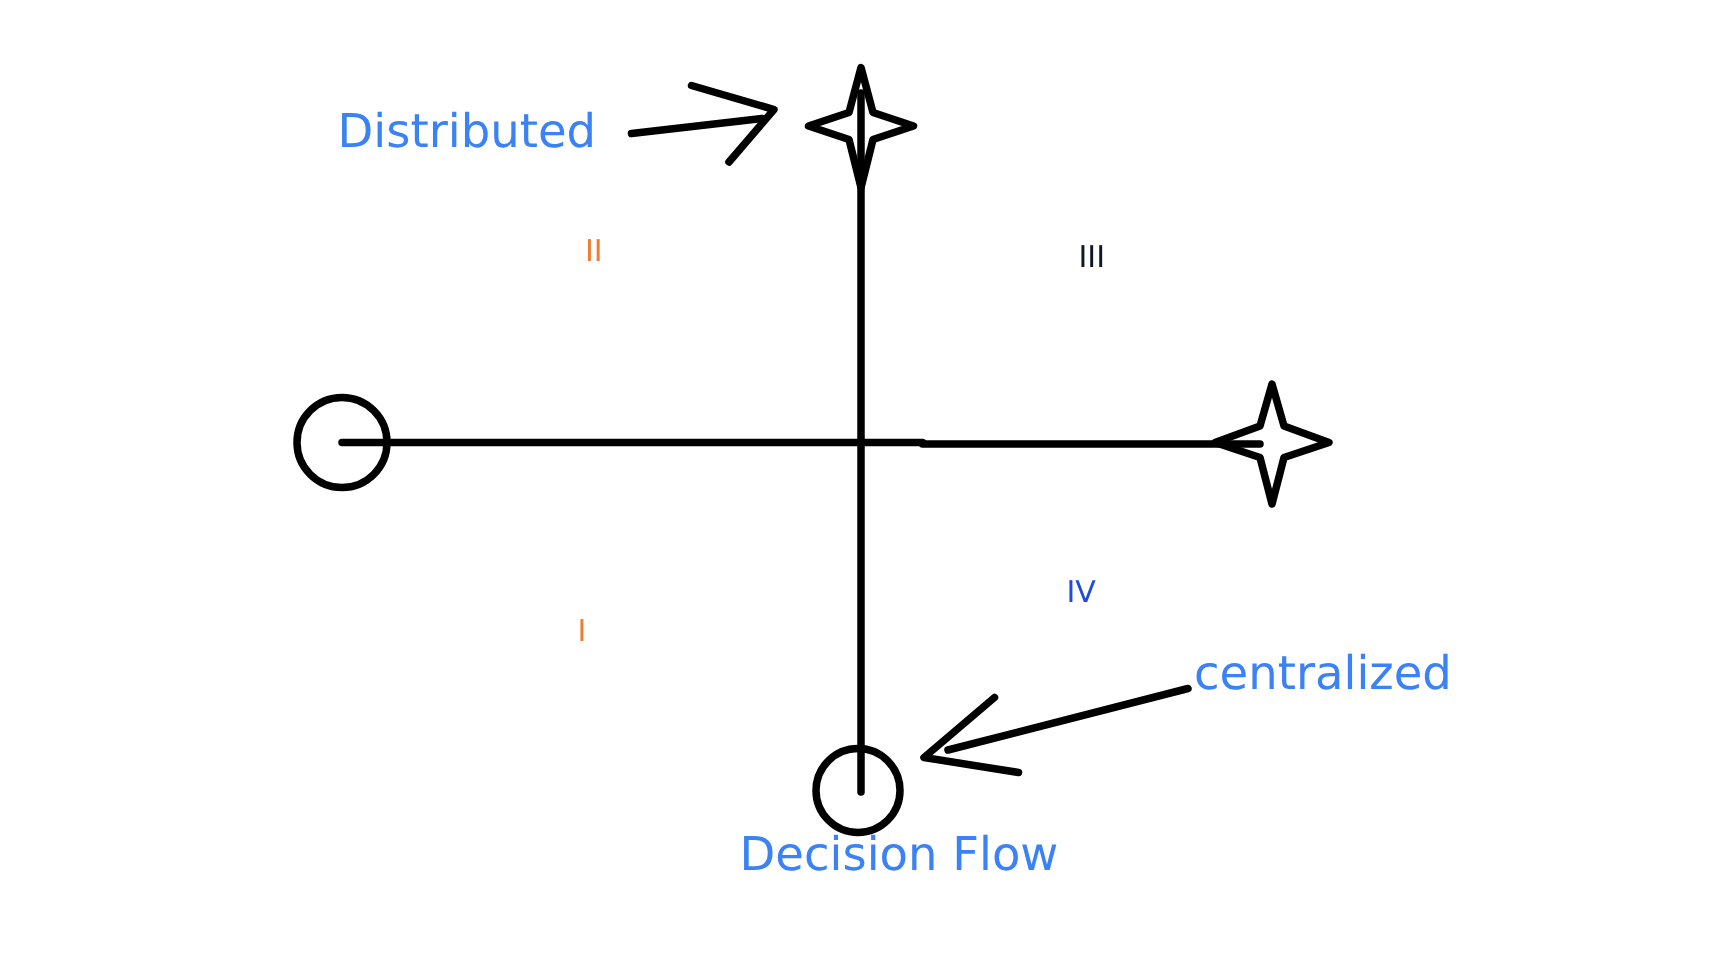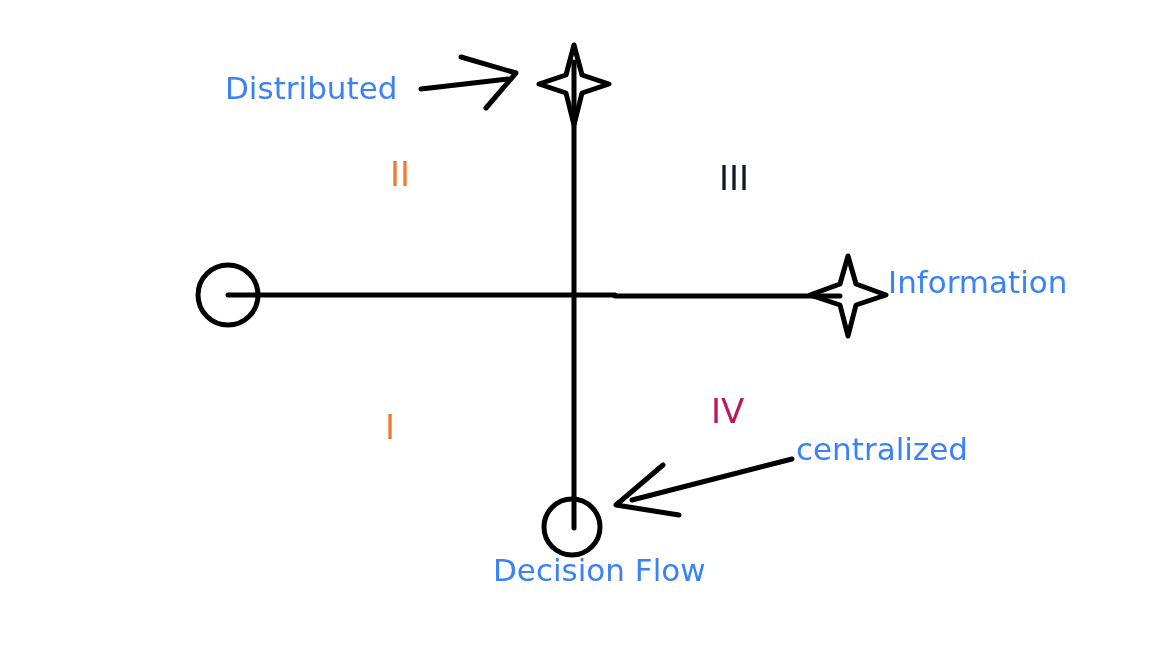--- a/index.html
+++ b/index.html
@@ -1,19 +1,19 @@
 <!DOCTYPE html>
 <html><head>
 <meta charset="utf-8">
 <style>
   html, body { margin: 0; padding: 0; background: #ffffff; }
   body { width: 1152px; height: 648px; position: relative; overflow: hidden; }
   #canvas { position: absolute; left: 0; top: 0; width: 1152px; height: 648px; }
   .lbl { position: absolute; font-family: "DejaVu Sans", sans-serif; color: #3b82f6; font-size: 31px; line-height: 1; white-space: nowrap; }
-  .quad { position: absolute; font-family: "DejaVu Sans", sans-serif; font-size: 34px; line-height: 1; }
+  .quad { position: absolute; font-family: "DejaVu Sans", sans-serif; font-size: 20px; line-height: 1; }
 </style>
 </head>
 <body>
 
 <svg id="canvas" viewBox="0 0 1152 648" xmlns="http://www.w3.org/2000/svg">
   <g fill="none" stroke="#000" stroke-width="5" stroke-linecap="round" stroke-linejoin="round">
 
     <line x1="228" y1="295" x2="615" y2="295"></line>
     <line x1="615" y1="296" x2="840" y2="296"></line>
 
@@ -34,21 +34,20 @@
 
     <g>
       <line x1="792" y1="459" x2="632" y2="500"></line>
       <polyline points="663,465 616,505 679,515"></polyline>
     </g>
   </g>
 </svg>
 
 <div class="lbl" style="left:225px; top:73px;">Distributed</div>
 <div class="lbl" style="left:888px; top:258px; line-height:48px;">
-  <div>Information</div>
 </div>
 <div class="lbl" style="left:796px; top:434px;">centralized</div>
 <div class="lbl" style="left:477px; top:555px;margin-left:16px;">Decision Flow</div>
 
 <div class="quad q" style="left: 390px; top: 157px; color: rgb(237, 125, 49);">II</div>
 <div class="quad q" style="left: 719px; top: 161px; color: #0f172a;">III</div>
 <div class="quad q" style="left: 385px; top: 410px; color: rgb(237, 125, 49);">I</div>
-<div class="quad q" style="left: 711px; top: 394px; color: #be185d;">IV</div>
+<div class="quad q" style="left: 711px; top: 384px; color: #1d4ed8;">IV</div>
 
 </body></html>

